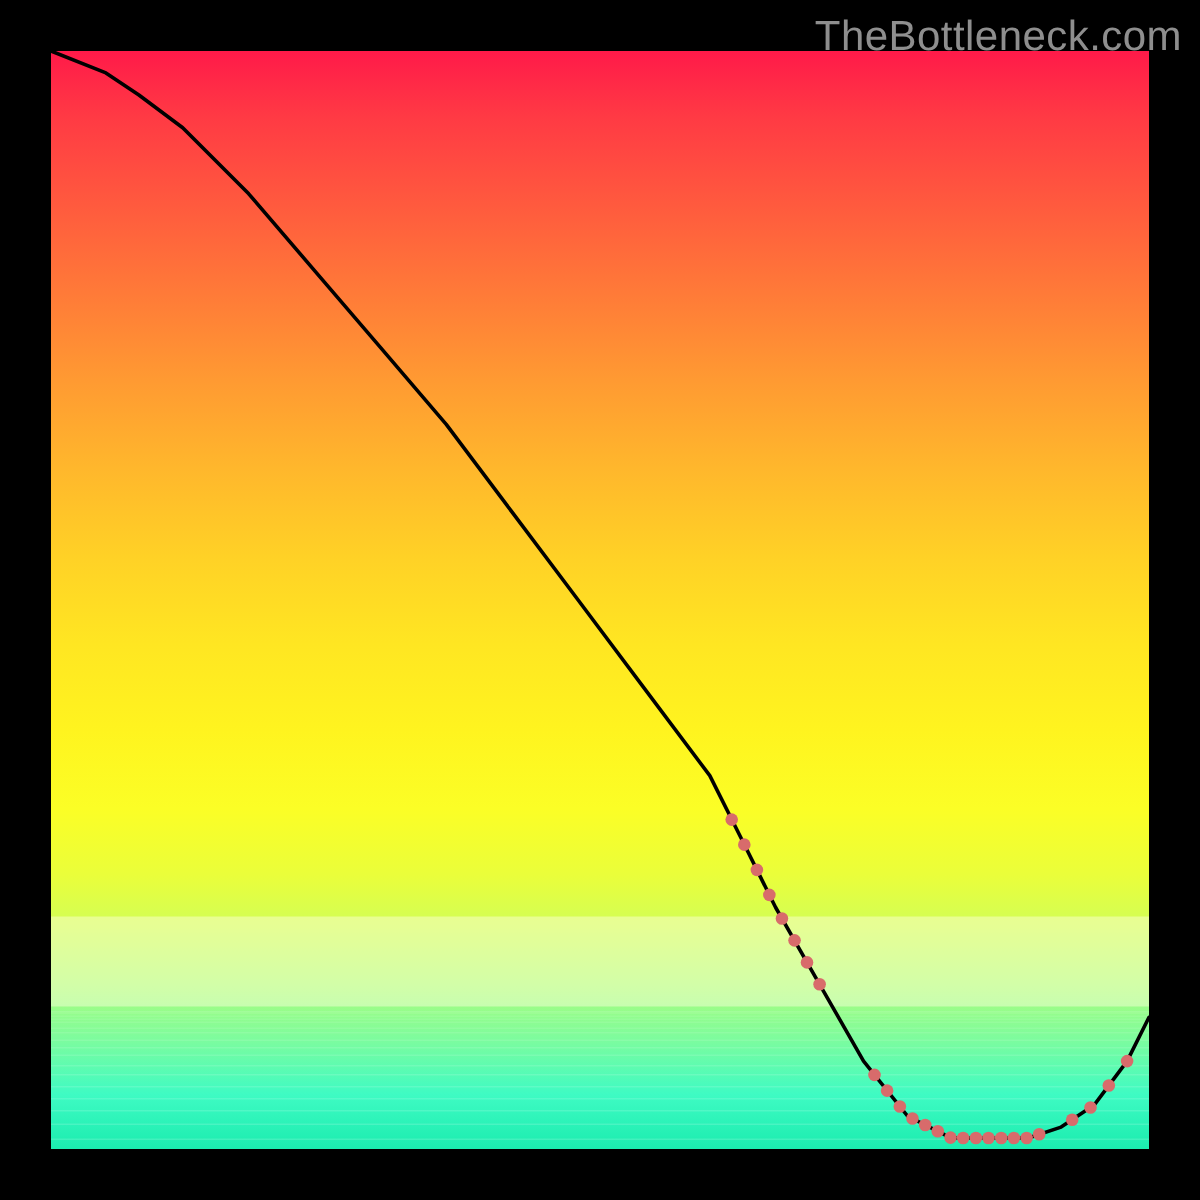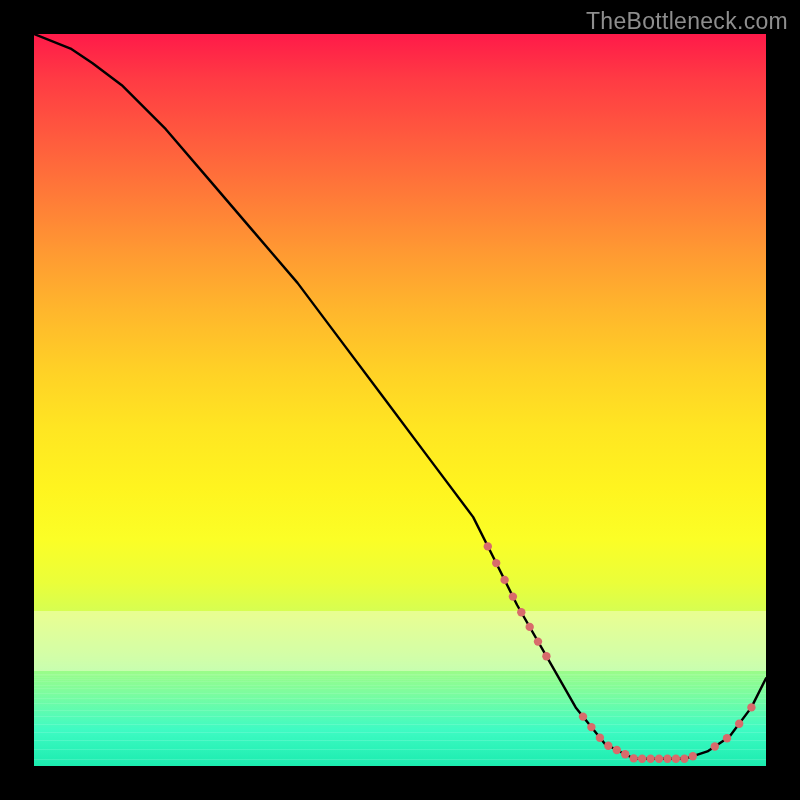--- a/index.html
+++ b/index.html
@@ -72,21 +72,21 @@
     left: 0;
     right: 0;
     height: 1px;
     background: rgba(255,255,255,0.35);
   }
   .watermark {
     position: absolute;
     top: 8px;
     right: 12px;
     color: #8e8e8e;
-    font-size: 23px;
+    font-size: 28px;
     font-weight: 500;
     letter-spacing: 0.3px;
     user-select: none;
   }
   svg.curve {
     position: absolute;
     inset: 0;
     width: 732px;
     height: 732px;
   }

